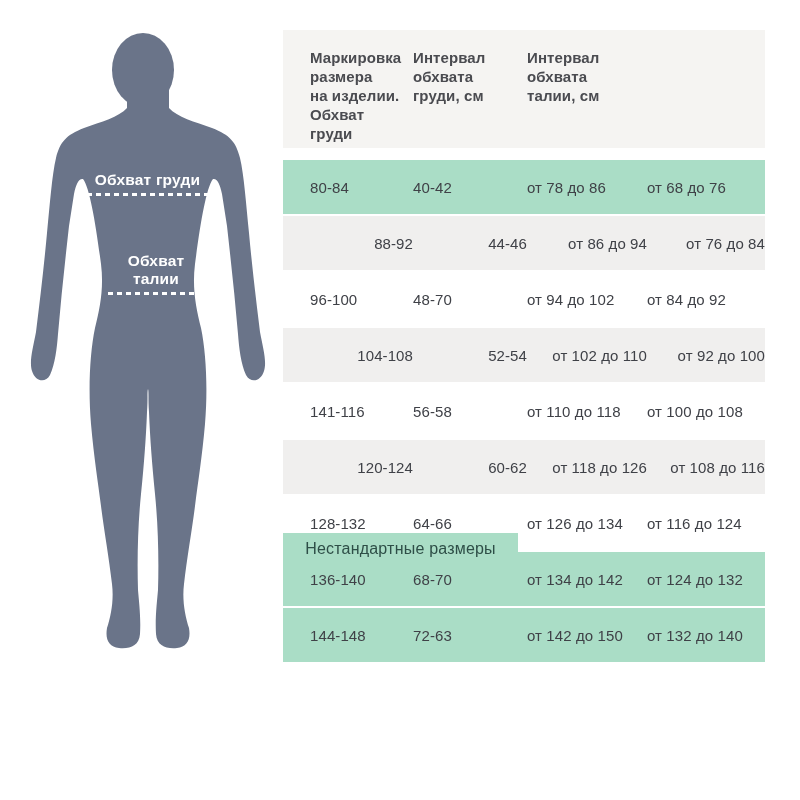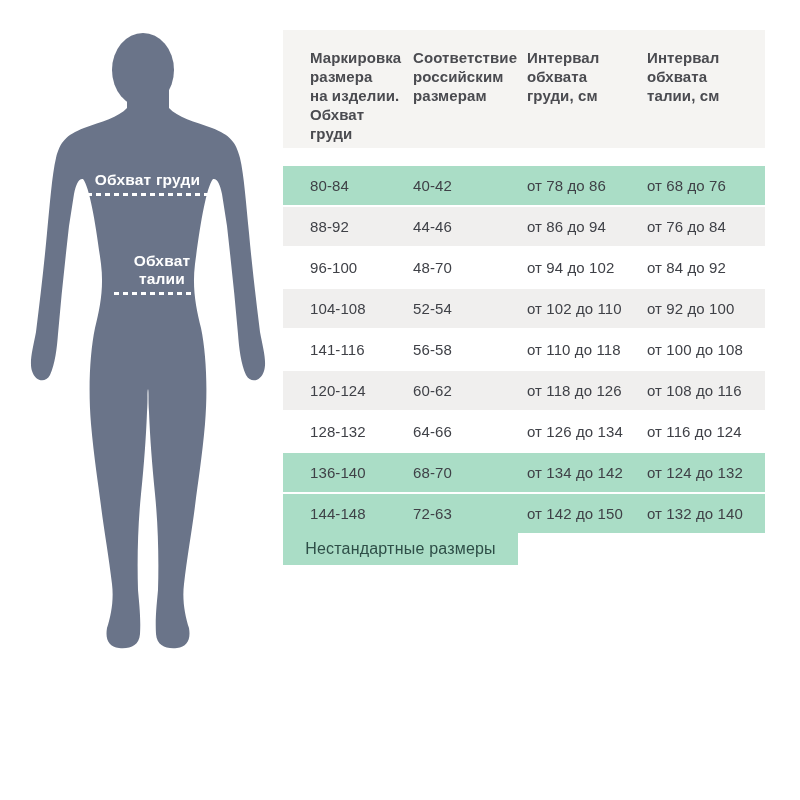--- a/index.html
+++ b/index.html
@@ -12,40 +12,40 @@
 
   
   .silhouette{position:absolute;left:0;top:0;}
   .fig-label{position:absolute;text-align:center;color:#ffffff;font-weight:bold;}
   .fig-label .lbl{display:block;font-size:15.5px;letter-spacing:.2px;line-height:18px;}
   .dashes{
     margin-top:4px;height:3px;width:100%;
     background:repeating-linear-gradient(90deg,#ffffff 0 5px,transparent 5px 9px);
   }
   .fig-label.chest{left:87px;top:171px;width:121px;}
-  .fig-label.waist{left:114px;top:252px;width:96px;}
+  .fig-label.waist{left:108px;top:252px;width:96px;}
 
   
   .size-table{position:absolute;left:283px;top:30px;width:482px;}
   .thead{
     background:var(--header-bg,#f5f4f2);
     height:118px;box-sizing:border-box;
-    padding:18px 0 0 27px;margin-bottom:18px;
+    padding:18px 0 0 27px;margin-bottom:12px;
     display:grid;grid-template-columns:103px 114px 120px 1fr;
   }
   .th{
     font-size:15px;font-weight:bold;color:var(--header-text,#4a4b50);
     line-height:19px;white-space:pre-line;letter-spacing:.1px;
   }
   .row{
-    height:41px;box-sizing:border-box;border-bottom:2px solid #ffffff;
+    height:56px;box-sizing:border-box;border-bottom:2px solid #ffffff;
     padding-left:27px;display:grid;grid-template-columns:103px 114px 120px 1fr;
     align-items:center;background:#ffffff;
   }
-  .row.alt{background:var(--row-alt,#f0efee);}
+  .row.alt{background:var(--row-alt,#f0efee);text-align:right;}
   .row.highlight{background:var(--green,#aaddc6);}
   .td{font-size:15px;color:var(--row-text,#3f4147);letter-spacing:.1px;}
 
   
   .nonstd-btn{
     position:absolute;left:283px;top:533px;width:235px;height:32px;
     background:var(--green,#aaddc6);border:none;cursor:pointer;
     display:flex;align-items:center;justify-content:center;
     font-family:inherit;font-size:16px;color:var(--button-text,#2e4e47);
     letter-spacing:.2px;
@@ -118,23 +118,20 @@
     <div class="dashes"></div>
   </div>
 
   <div class="size-table">
     <div class="thead">
       <div class="th">Маркировка
 размера
 на изделии.
 Обхват
 груди</div>
-      <div class="th">Соответствие
-российским
-размерам</div>
       <div class="th">Интервал
 обхвата
 груди, см</div>
       <div class="th">Интервал
 обхвата
 талии, см</div>
     </div>
     <div class="tbody">
         <div class="row highlight">
     <div class="td">80-84</div>

